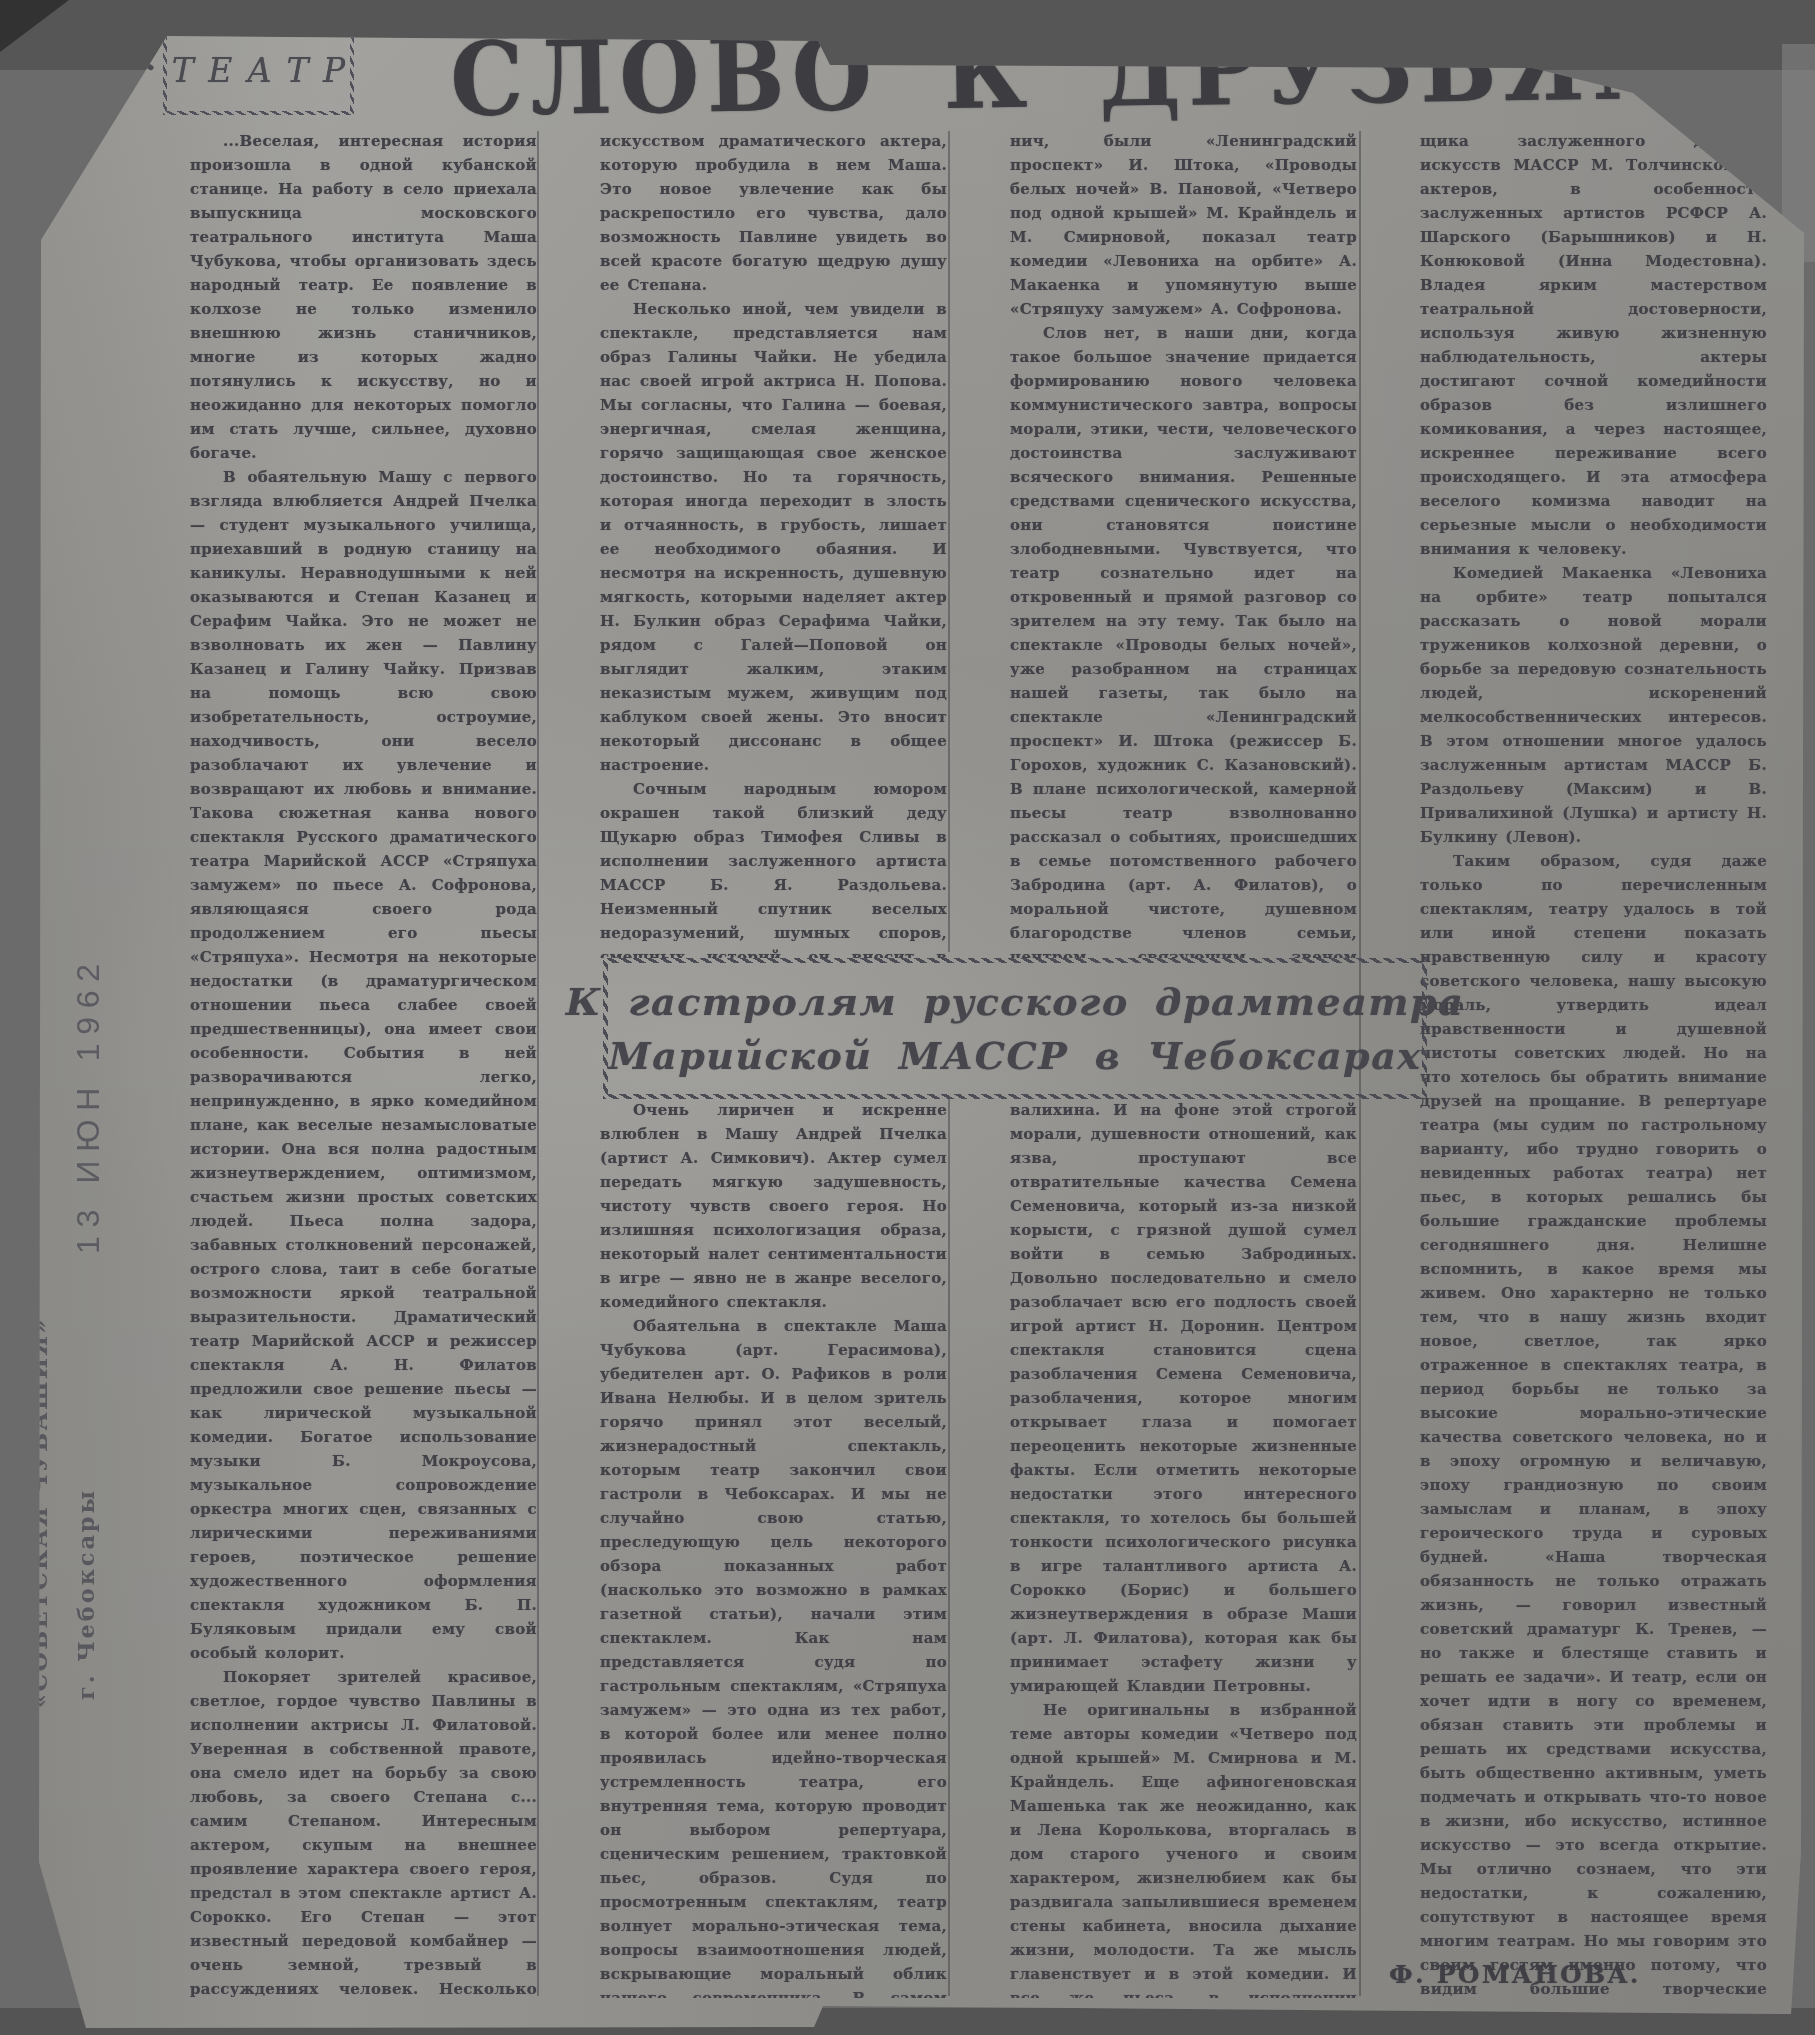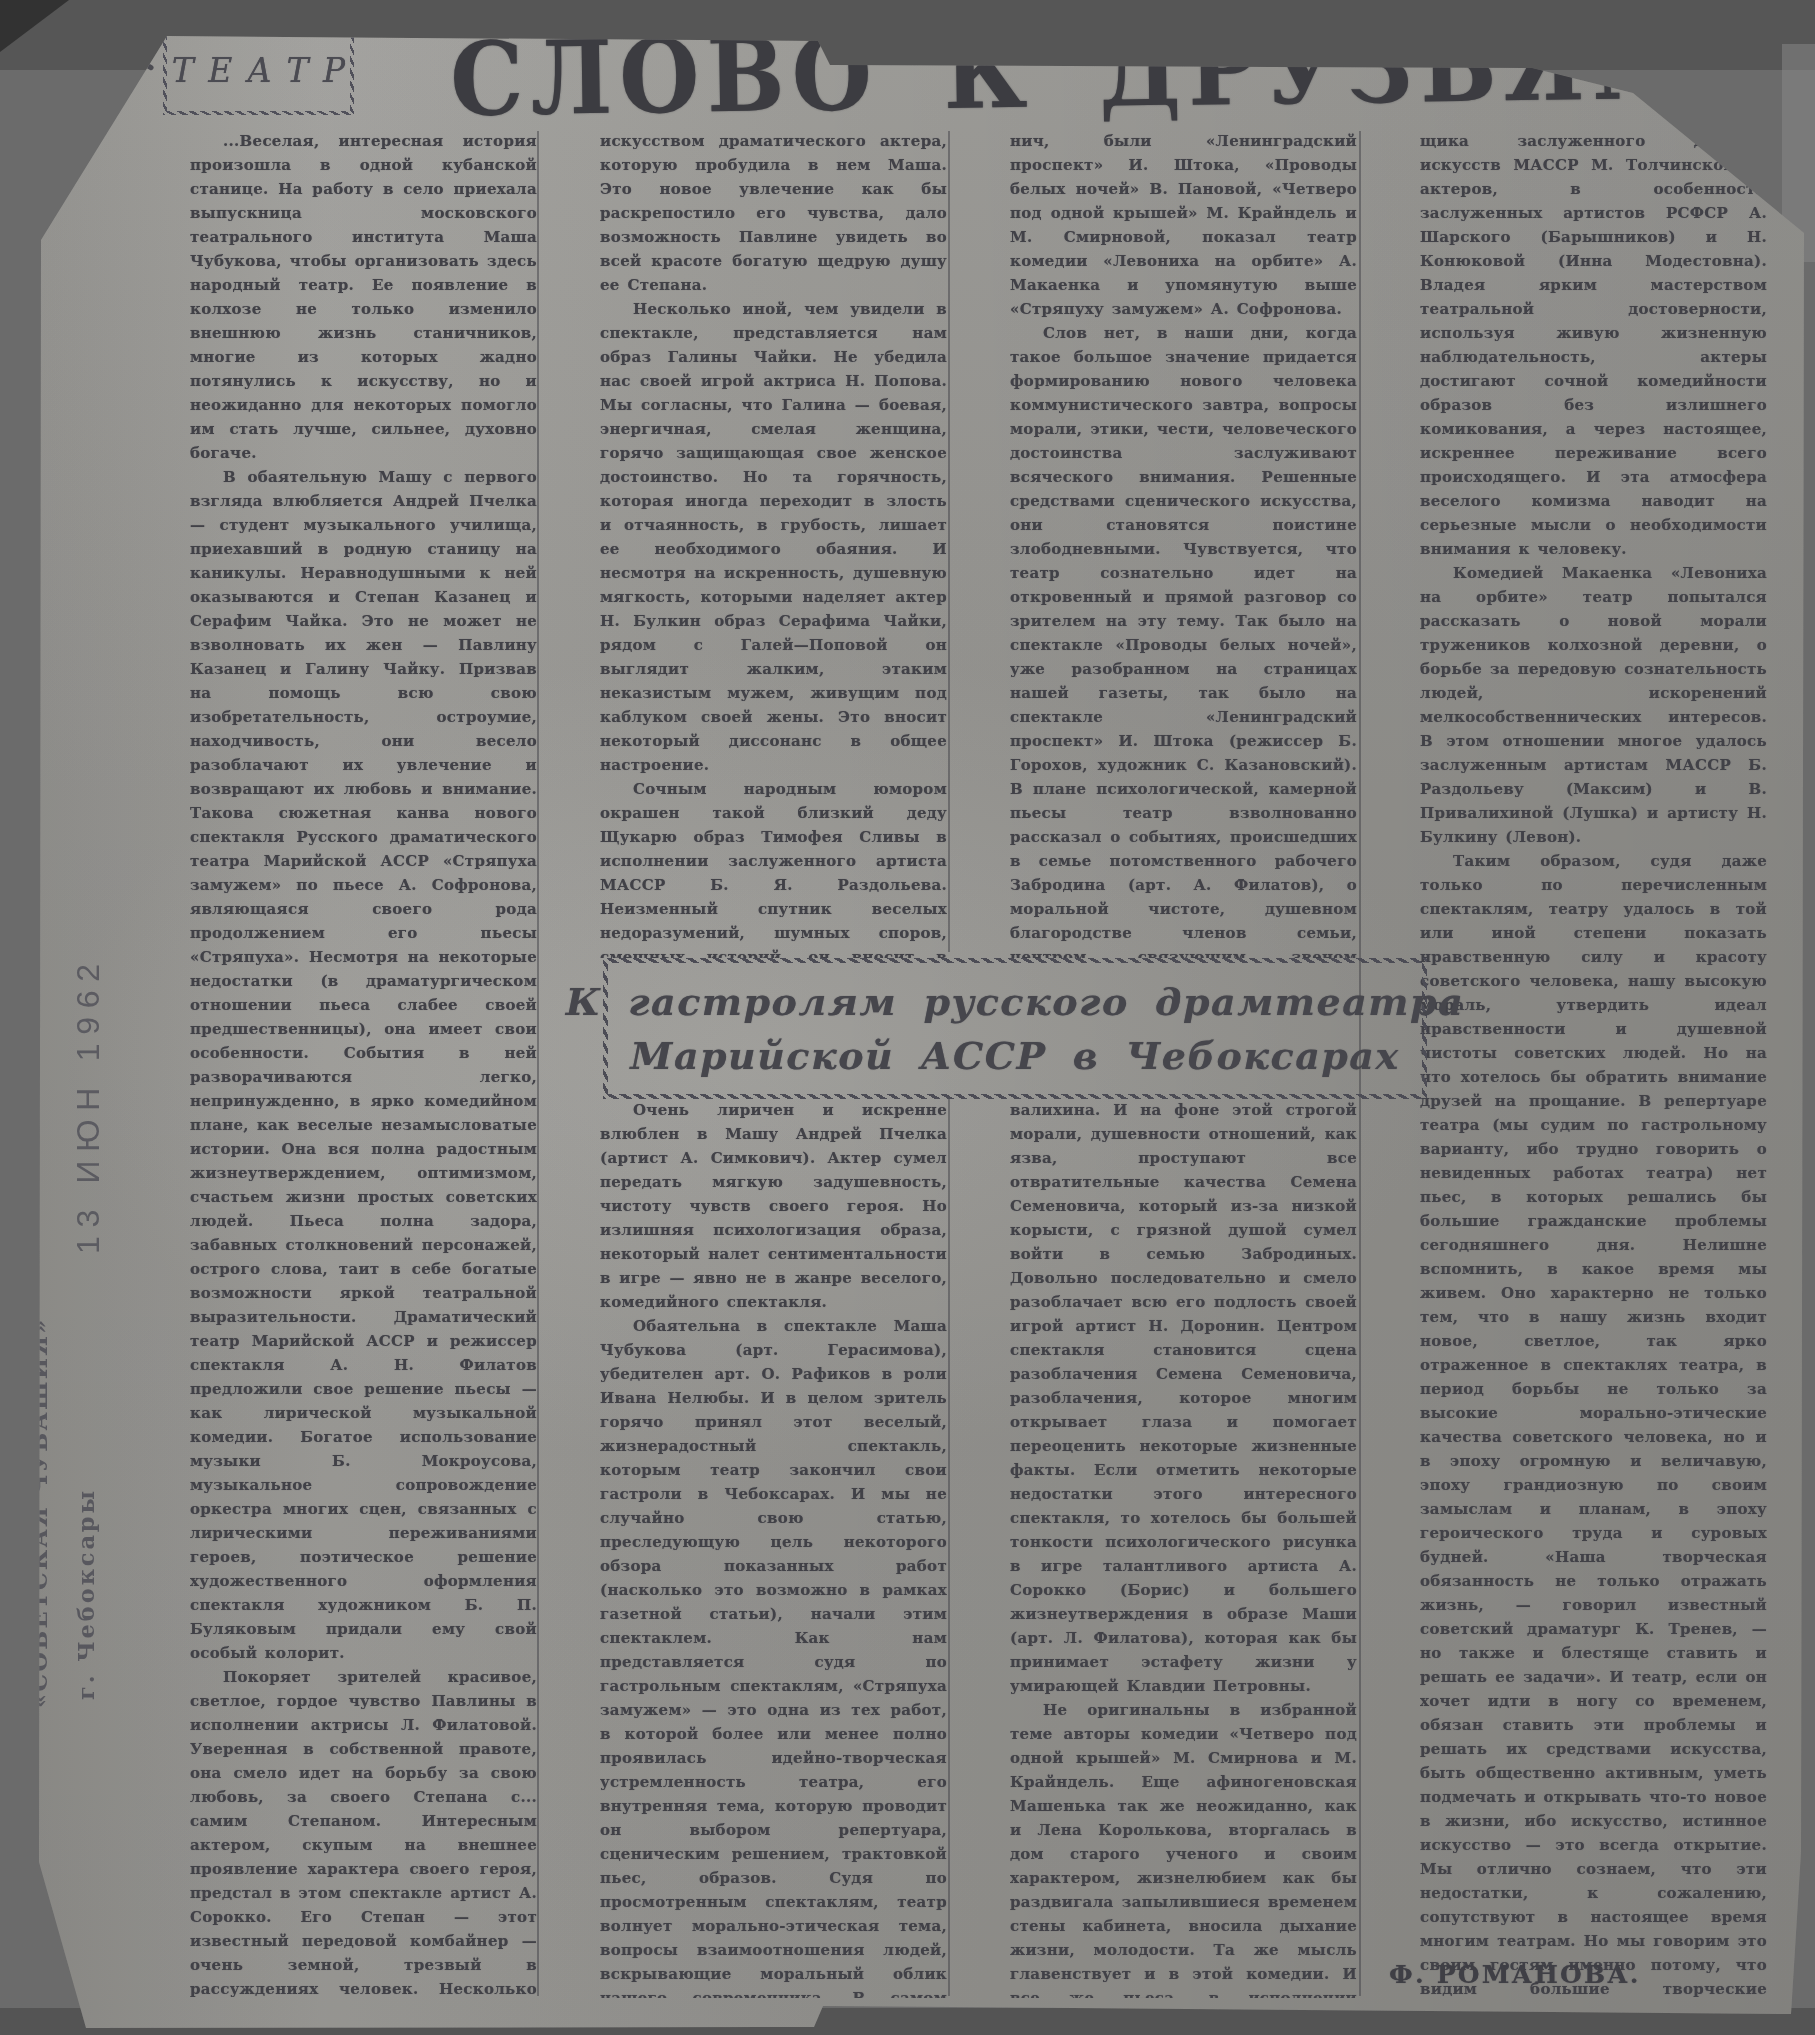--- a/index.html
+++ b/index.html
@@ -141,20 +141,20 @@
       </div>
       <div class="col col-full">
           <p class="para noindent">щика заслуженного деятеля искусств МАССР М. Толчинского и актеров, в особенности заслуженных артистов РСФСР А. Шарского (Барышников) и Н. Конюковой (Инна Модестовна). Владея ярким мастерством театральной достоверности, используя живую жизненную наблюдательность, актеры достигают сочной комедийности образов без излишнего комикования, а через настоящее, искреннее переживание всего происходящего. И эта атмосфера веселого комизма наводит на серьезные мысли о необходимости внимания к человеку.</p>
           <p class="para">Комедией Макаенка «Левониха на орбите» театр попытался рассказать о новой морали тружеников колхозной деревни, о борьбе за передовую сознательность людей, искоренений мелкособственнических интересов. В этом отношении многое удалось заслуженным артистам МАССР Б. Раздольеву (Максим) и В. Привалихиной (Лушка) и артисту Н. Булкину (Левон).</p>
           <p class="para">Таким образом, судя даже только по перечисленным спектаклям, театру удалось в той или иной степени показать нравственную силу и красоту советского человека, нашу высокую мораль, утвердить идеал нравственности и душевной чистоты советских людей. Но на что хотелось бы обратить внимание друзей на прощание. В репертуаре театра (мы судим по гастрольному варианту, ибо трудно говорить о невиденных работах театра) нет пьес, в которых решались бы большие гражданские проблемы сегодняшнего дня. Нелишне вспомнить, в какое время мы живем. Оно характерно не только тем, что в нашу жизнь входит новое, светлое, так ярко отраженное в спектаклях театра, в период борьбы не только за высокие морально-этические качества советского человека, но и в эпоху огромную и величавую, эпоху грандиозную по своим замыслам и планам, в эпоху героического труда и суровых будней. «Наша творческая обязанность не только отражать жизнь, — говорил известный советский драматург К. Тренев, — но также и блестяще ставить и решать ее задачи». И театр, если он хочет идти в ногу со временем, обязан ставить эти проблемы и решать их средствами искусства, быть общественно активным, уметь подмечать и открывать что-то новое в жизни, ибо искусство, истинное искусство — это всегда открытие. Мы отлично сознаем, что эти недостатки, к сожалению, сопутствуют в настоящее время многим театрам. Но мы говорим это своим гостям именно потому, что видим большие творческие возможности коллектива. Театр имеет в своем составе много интересных, ярко индивидуальных актеров, способную молодежь и опытных актеров старшего поколения. И мы очень надеемся, что в следующую встречу увидим на сцене драматического театра Марийской АССР спектакли большого дыхания, достойно отражающие наше героическое время и трудовые будни нашего прекрасного народа.</p>
         </div>
     </div>
 
     <div id="subhead-box">
       <div class="bx-line">К гастролям русского драмтеатра</div>
-      <div class="bx-line">Марийской АССР в Чебоксарах</div>
+      <div class="bx-line">Марийской МАССР в Чебоксарах</div>
     </div>
 
     <div id="signature">Ф. РОМАНОВА.</div>
   </div>
 
 </div>
 
 
 </body></html>

